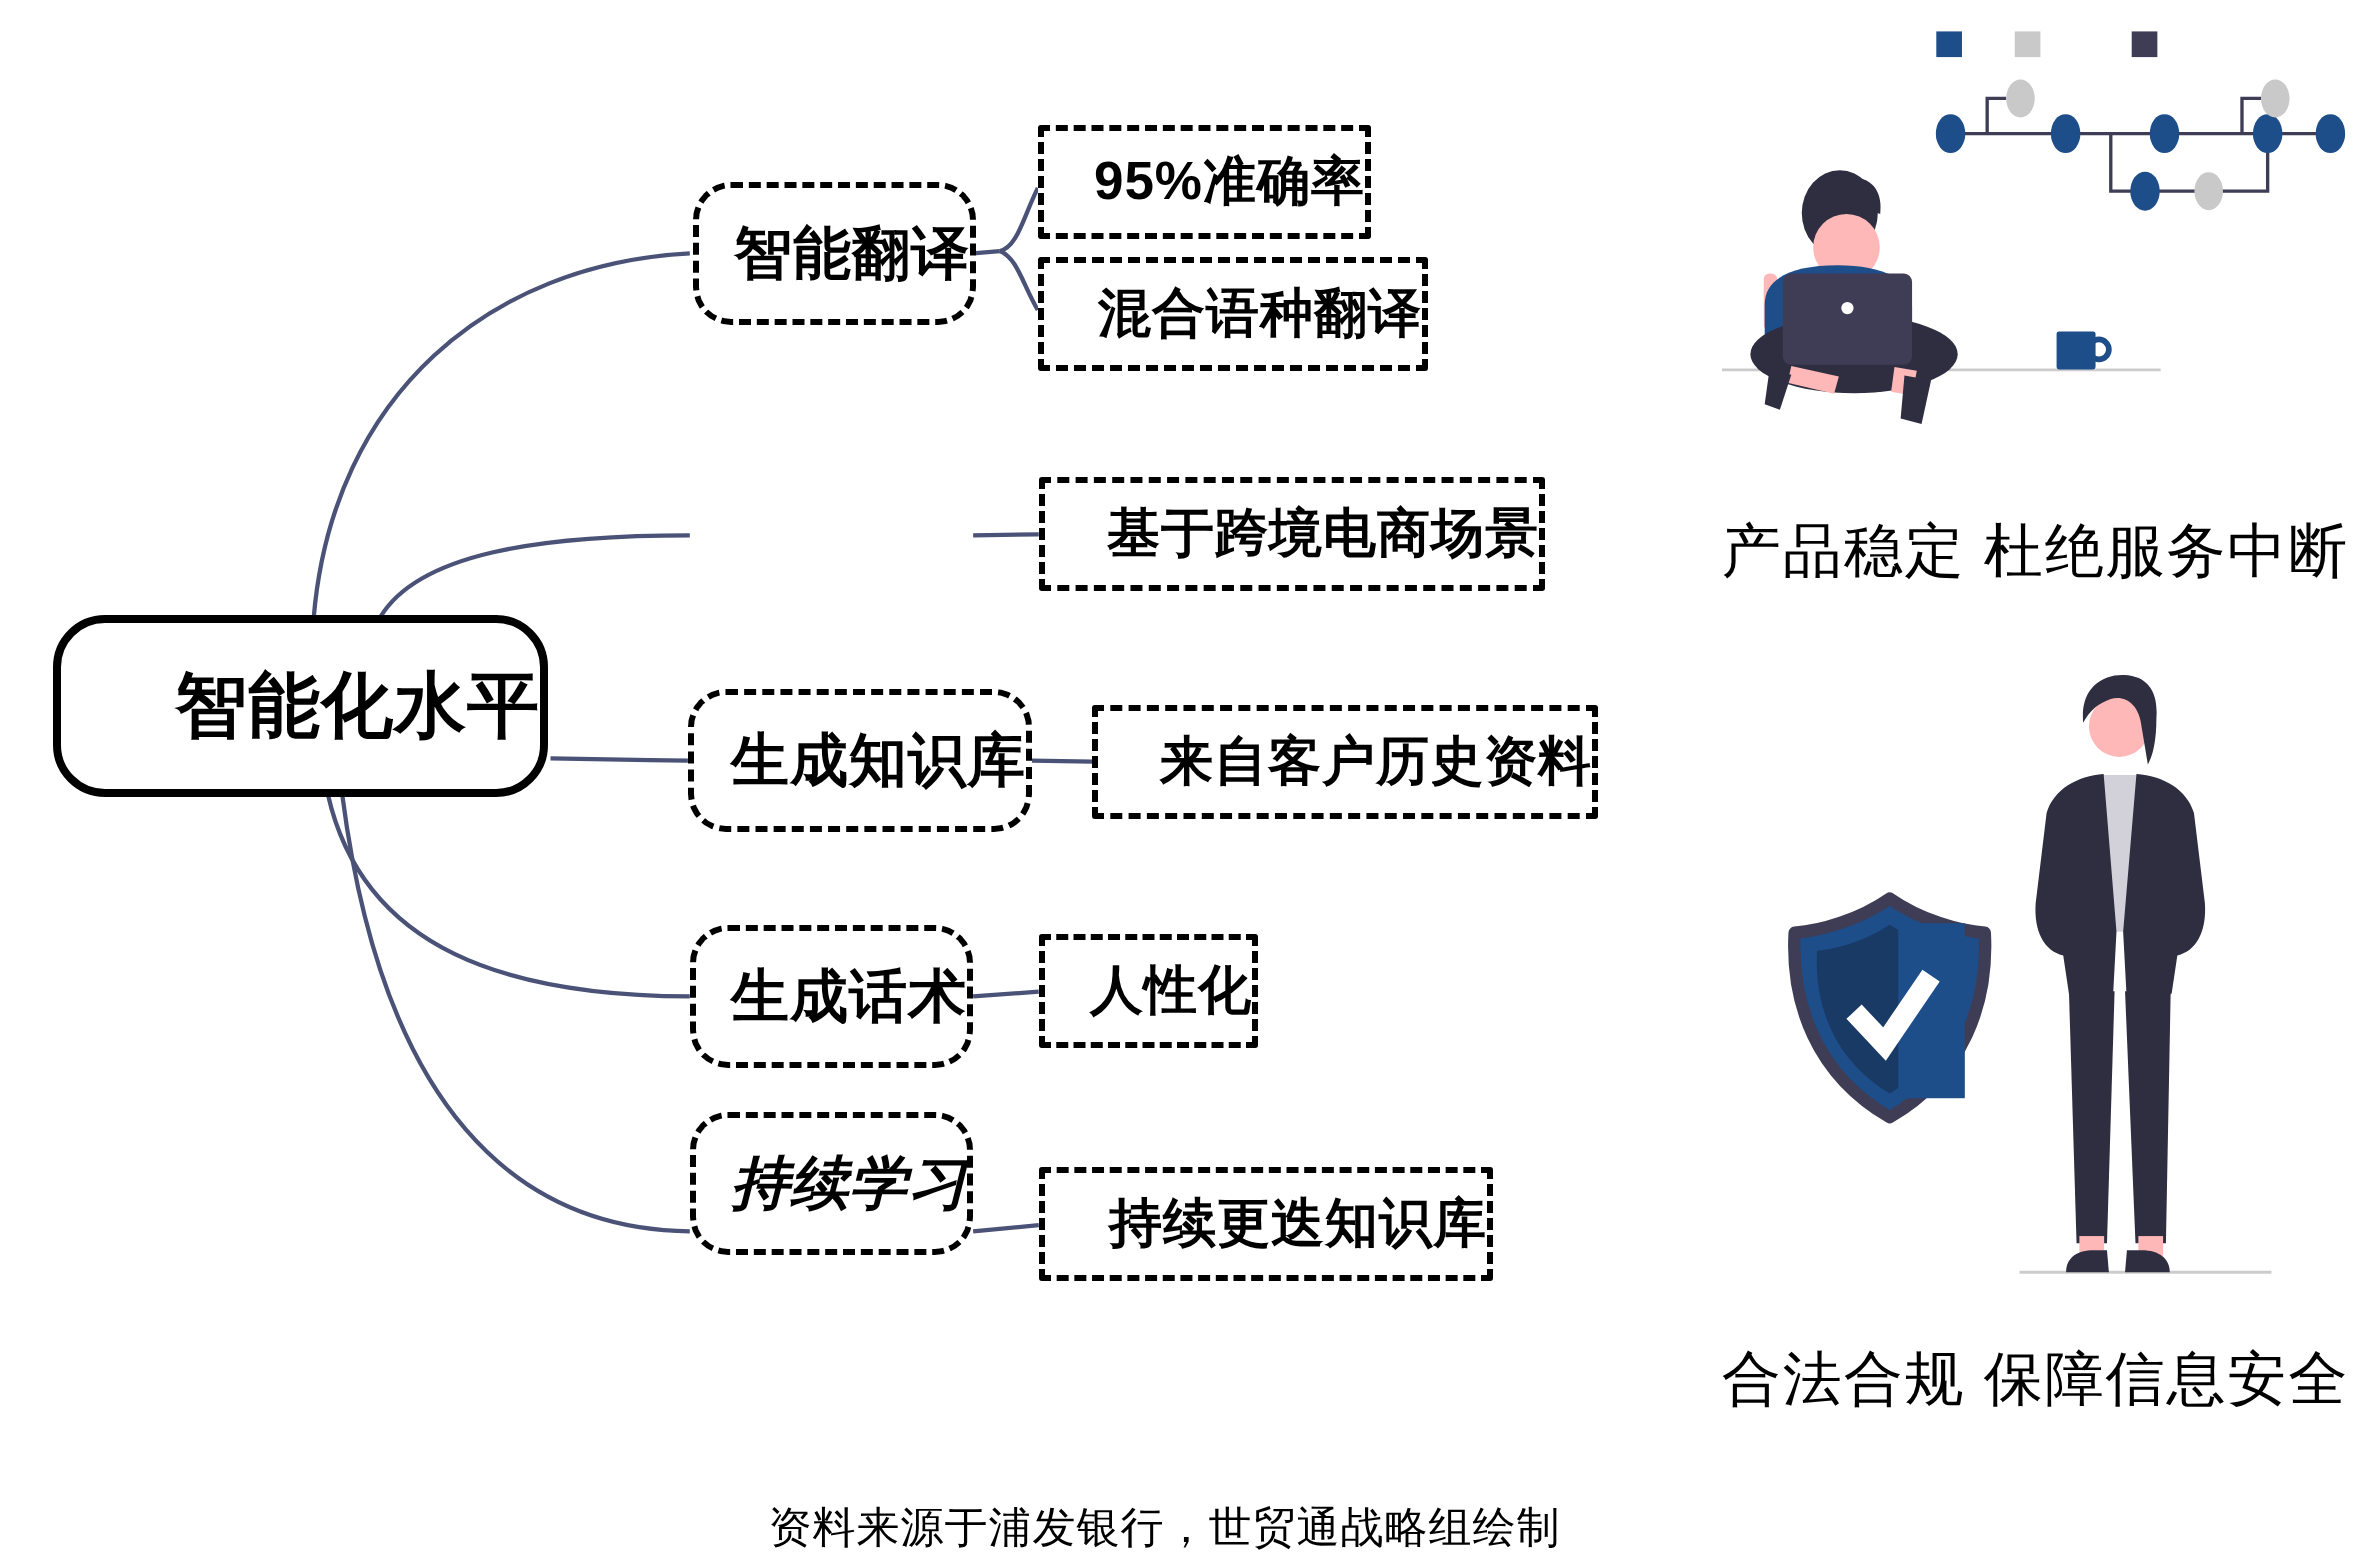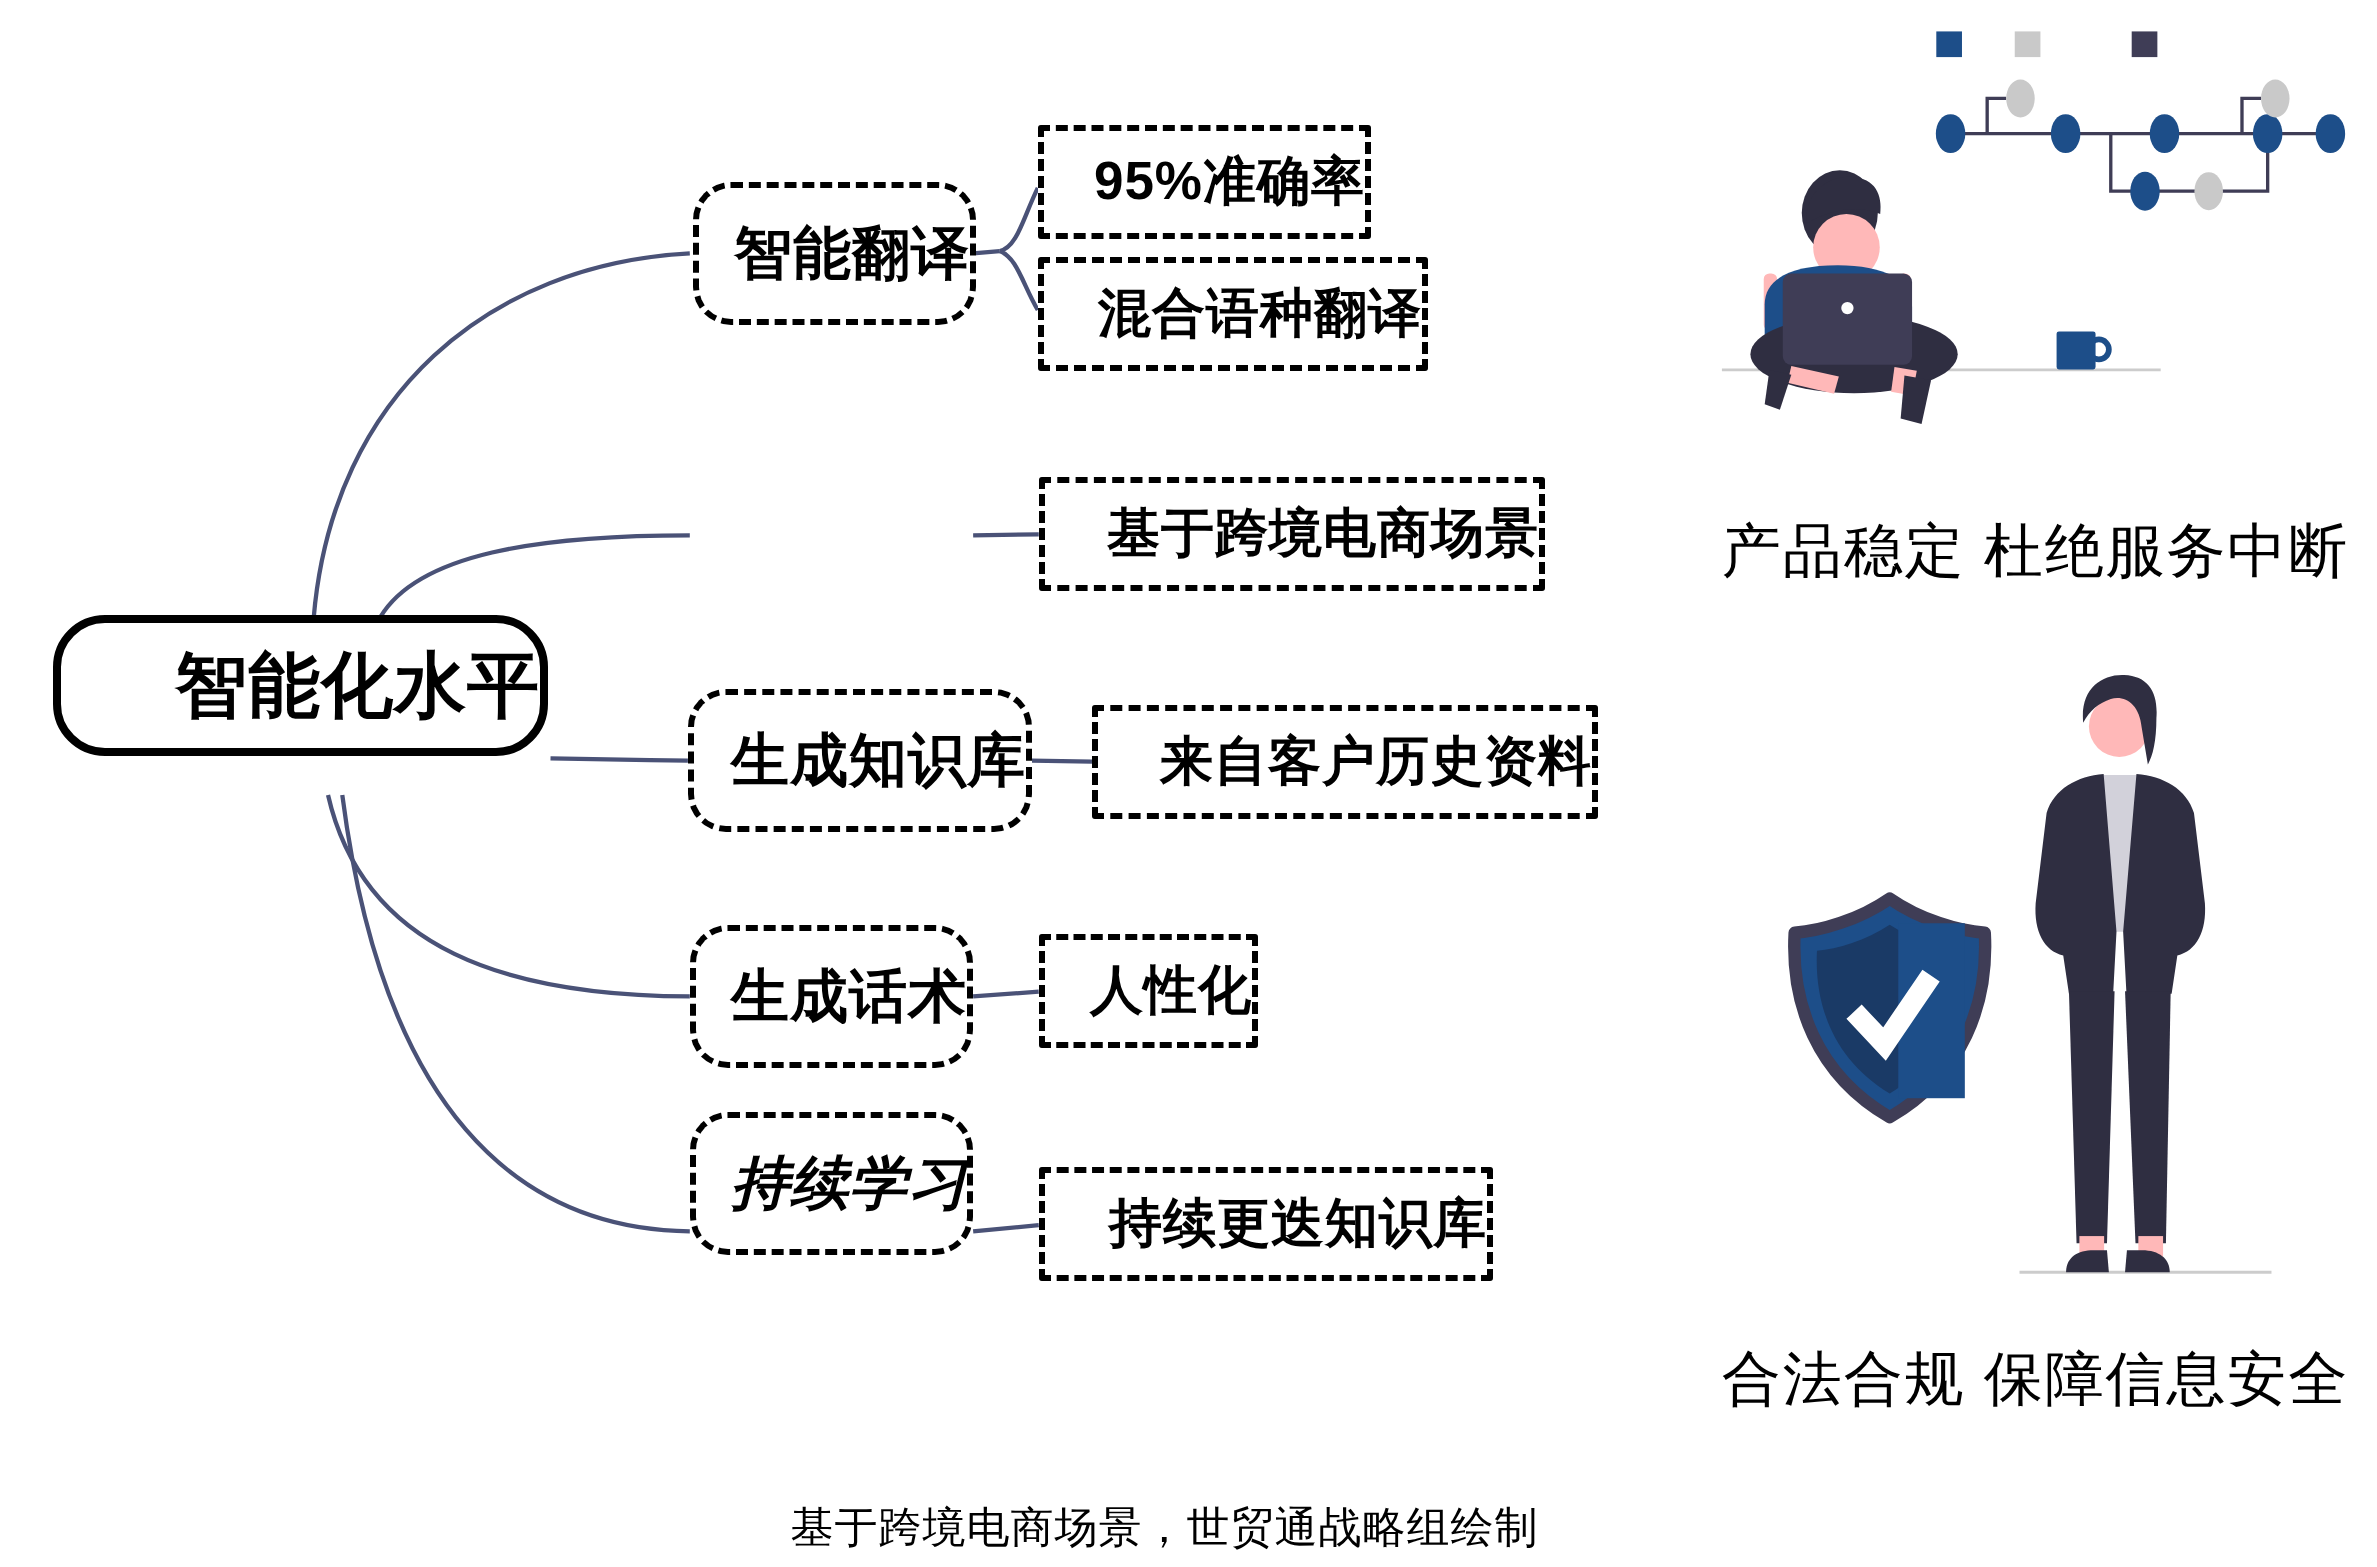--- a/index.html
+++ b/index.html
@@ -12,21 +12,21 @@
   #stage{position:absolute;left:0;top:0;width:2377px;height:1567px;}
   svg.layer{position:absolute;left:0;top:0;width:2377px;height:1567px;pointer-events:none;}
 
   
   .node{
     position:absolute;display:flex;align-items:center;justify-content:flex-end;
     background:#fff;box-sizing:border-box;text-align:center;
     font-weight:800;letter-spacing:1px;white-space:nowrap;
   }
   .root-node{
-    left:53px;top:615px;width:495px;height:141px;
+    left:53px;top:615px;width:495px;height:182px;
     border:8.6px solid #000;border-radius:52px;font-size:72px;
   }
   .branch-node{
     border:6.2px dashed #000;border-radius:38px;font-size:58px;
     width:283px;height:143px;
   }
   .child-node{
     border:6.2px dashed #000;border-radius:2.9px;font-size:53px;height:114px;
   }
   #b0{left:693px;top:182px;}
@@ -198,16 +198,16 @@
   </div>
   <div class="node child-node" id="c20">
     <span>来自客户历史资料</span>
   </div>
   <div class="node child-node" id="c40">
     <span>持续更迭知识库</span>
   </div>
 
   <div class="caption" id="caption-stability">产品稳定 杜绝服务中断</div>
   <div class="caption" id="caption-compliance">合法合规 保障信息安全</div>
-  <div id="source-caption">基于跨境电商场景，世贸通战略组绘制</div>
+  <div id="source-caption">资料来源于浦发银行，世贸通战略组绘制</div>
 
 </div>
 
 
 </body></html>

